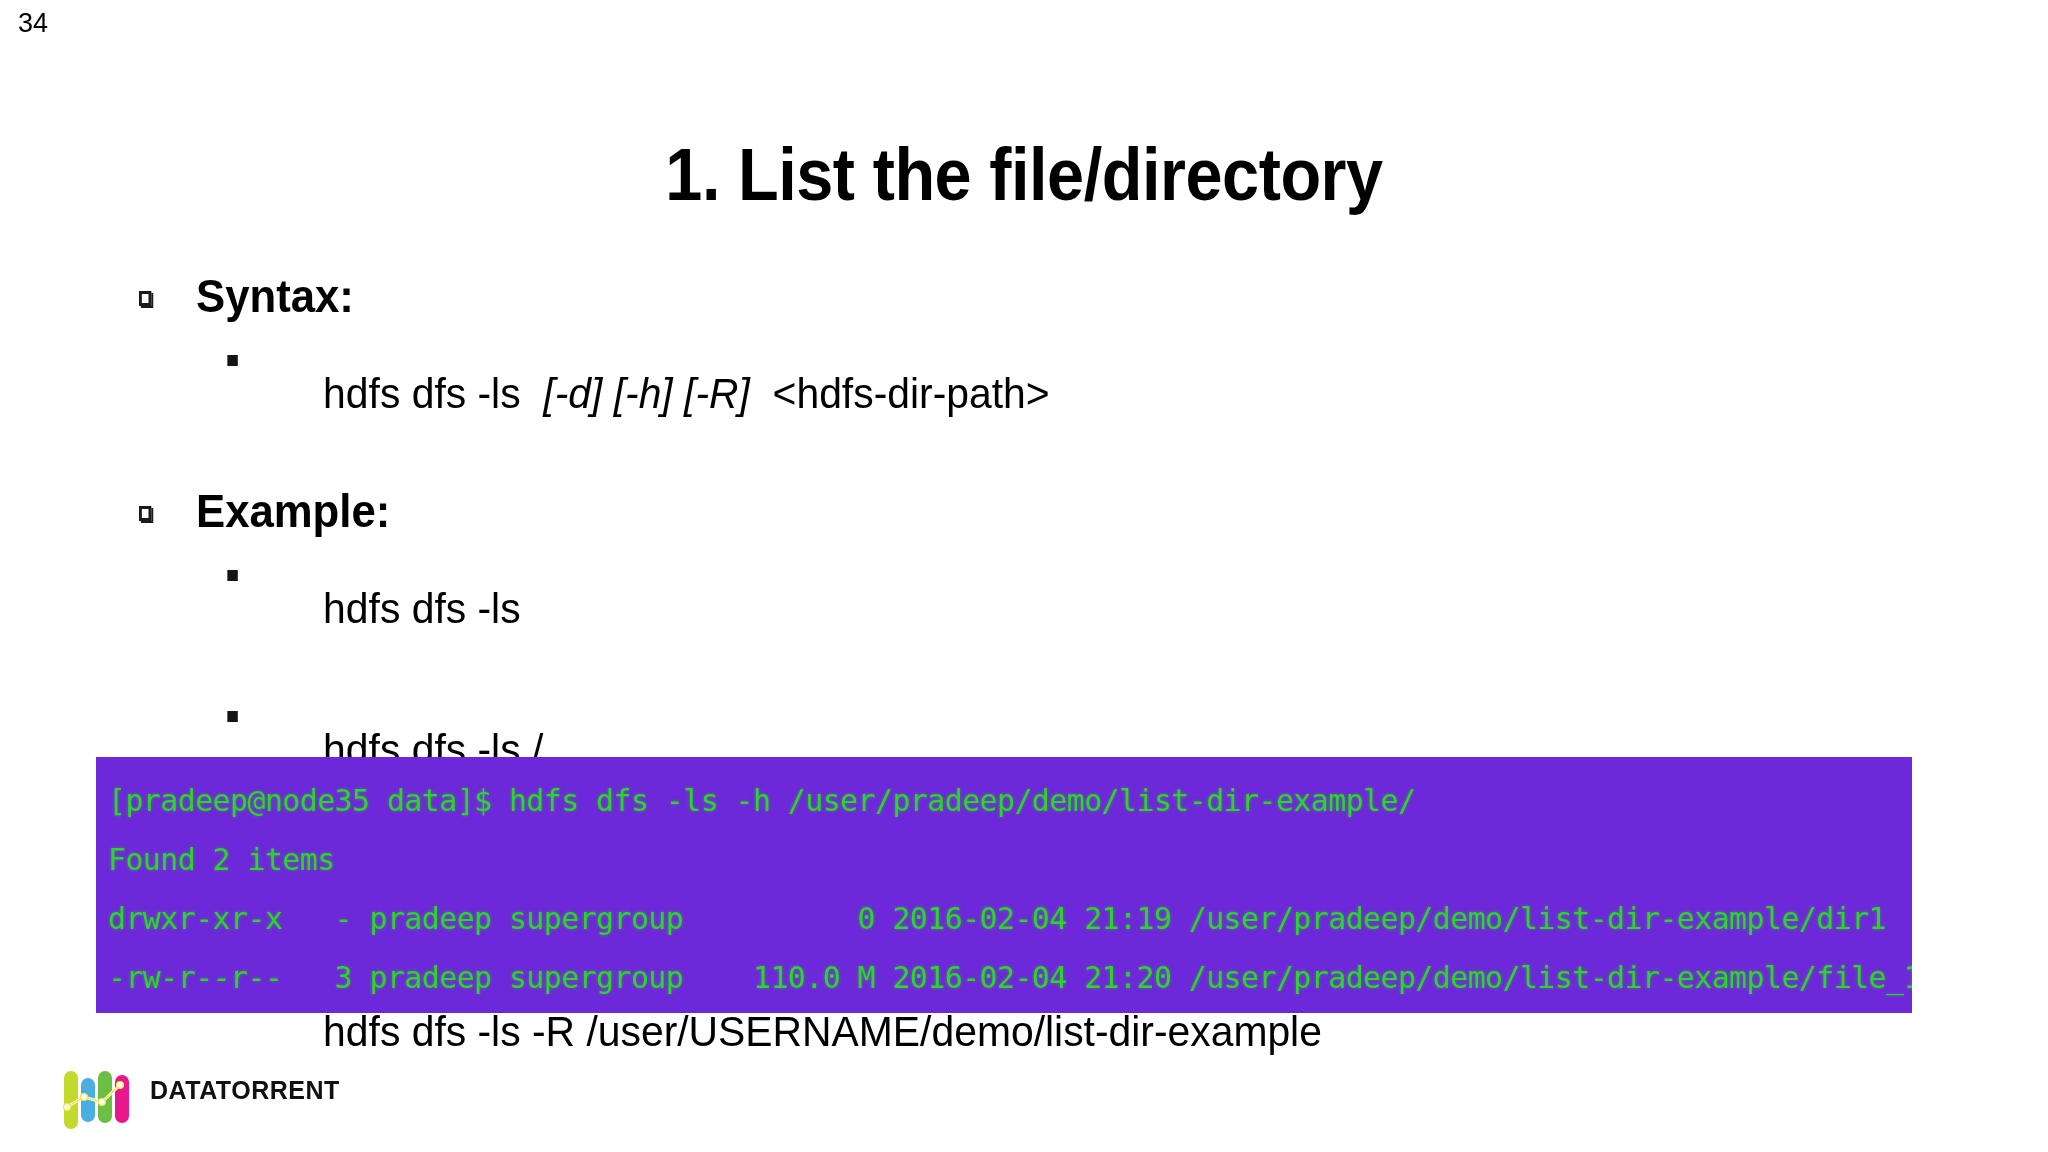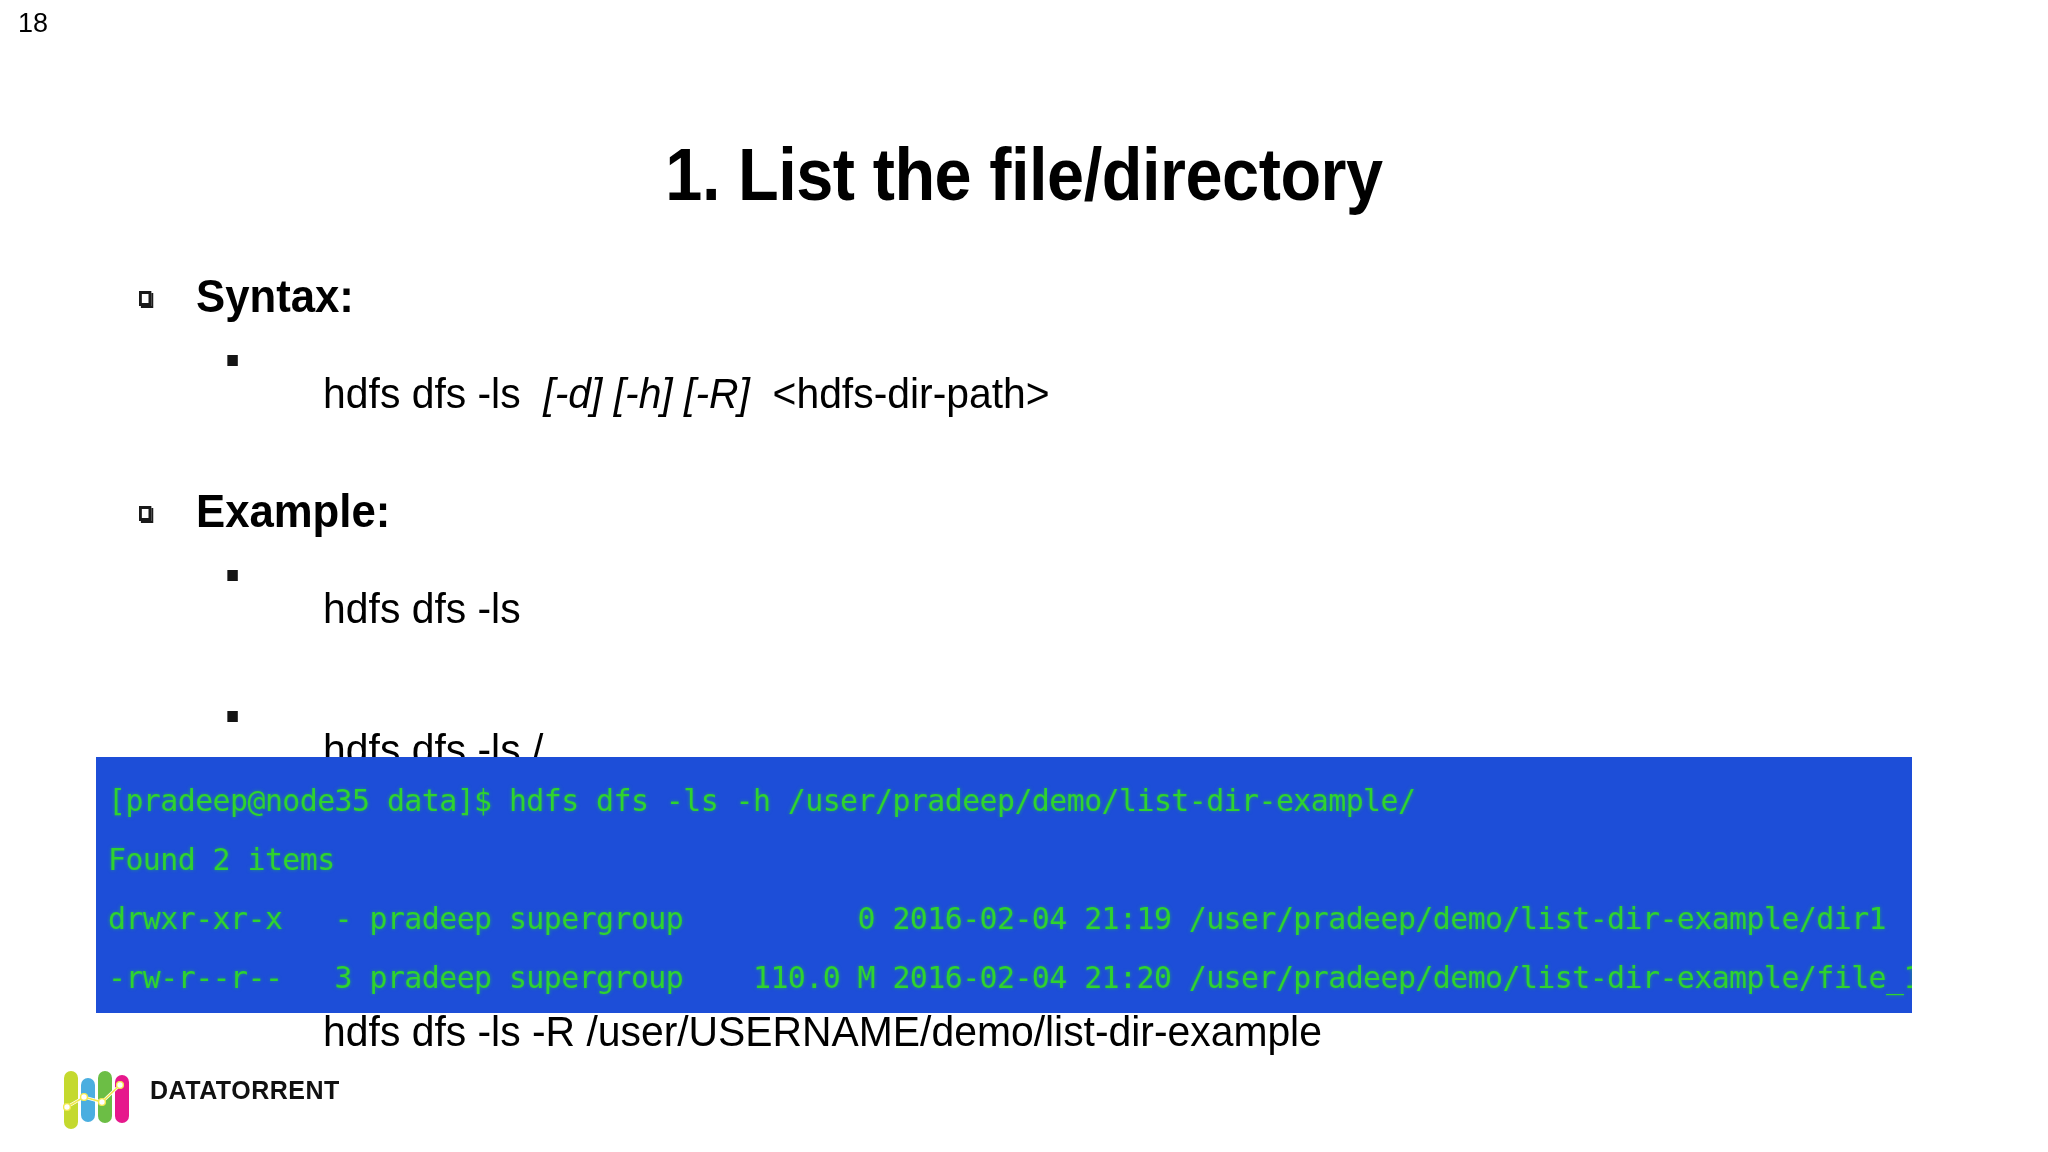--- a/index.html
+++ b/index.html
@@ -97,21 +97,21 @@
 
   .spacer-sm { height: 18px; }
 
   
   #terminal {
     position: absolute;
     left: 96px;
     top: 757px;
     width: 1816px;
     height: 256px;
-    background: #1d4ed8;
+    background: #6d28d9;
     padding: 10px 0 0 0;
     box-sizing: border-box;
     overflow: hidden;
   }
   #terminal-inner {
     padding: 4px 0 0 12px;
   }
   .term-line {
     font-family: "DejaVu Sans Mono", "Liberation Mono", monospace;
     font-size: 31px;
@@ -145,21 +145,21 @@
     letter-spacing: 0.5px;
     font-variant: small-caps;
     text-transform: lowercase;
     line-height: 1;
     color: #111111;
   }
 </style>
 </head>
 <body>
 
-<div id="slide-number">18</div>
+<div id="slide-number">34</div>
 
 <h1 id="slide-title">1. List the file/directory</h1>
 
 <div id="body">
 
   <div class="lvl1">
     <span class="sq-hollow"></span>
     <span>Syntax:</span>
   </div>
 

